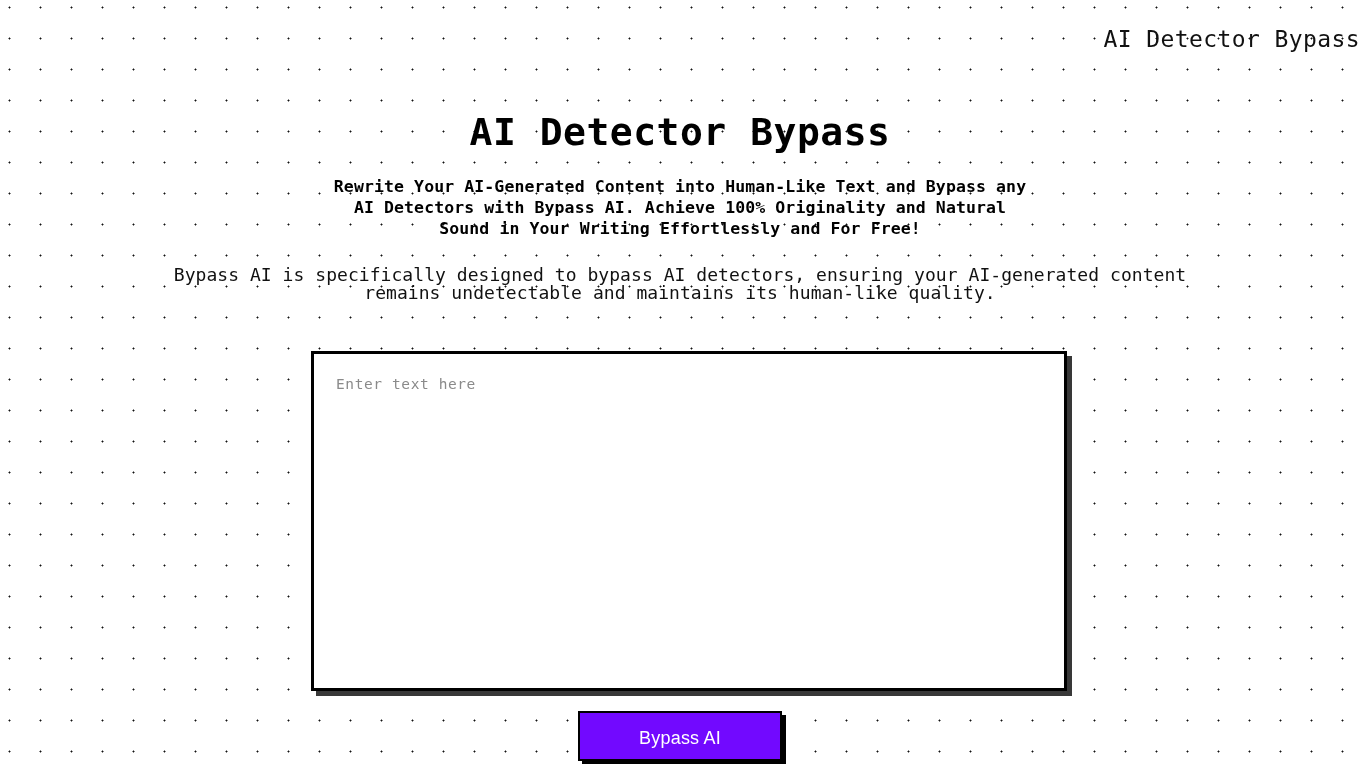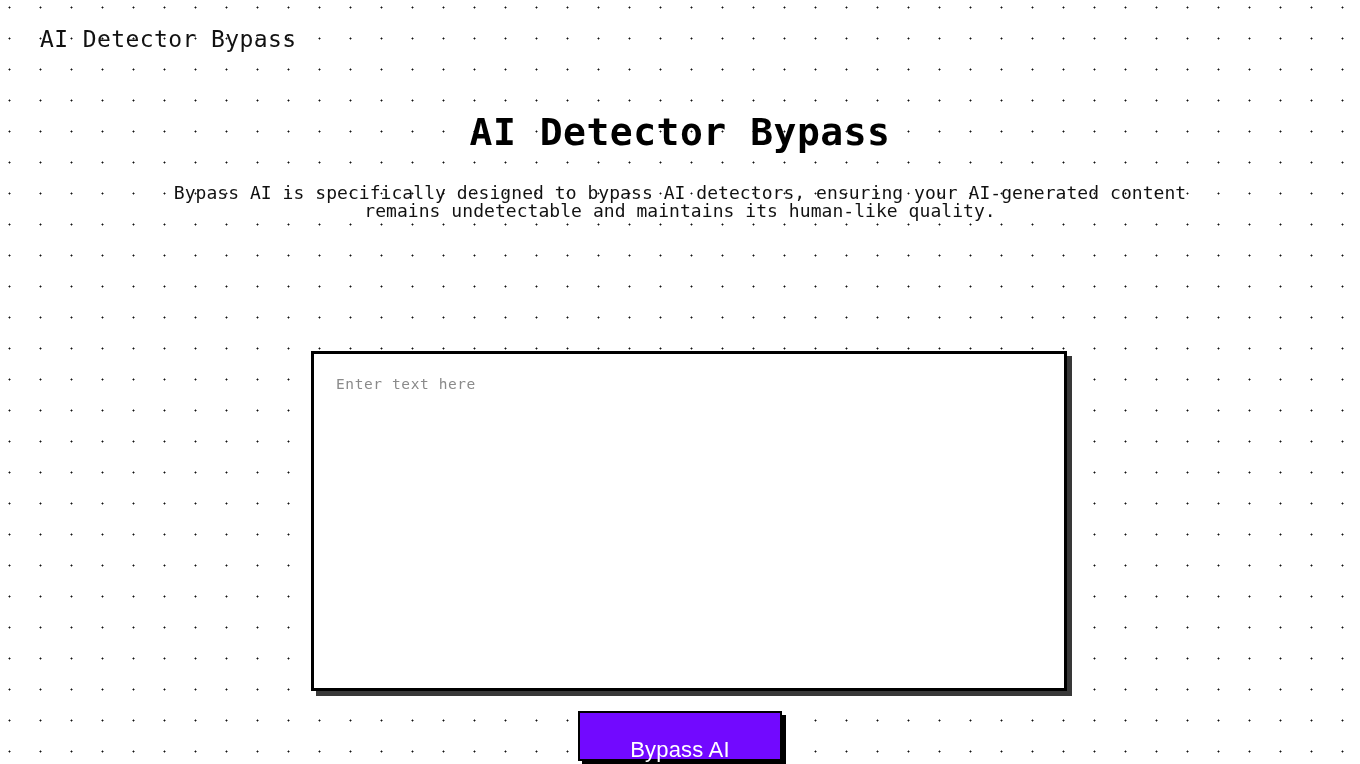--- a/index.html
+++ b/index.html
@@ -1,16 +1,16 @@
 <!DOCTYPE html>
 <html><head>
 <meta charset="utf-8">
 <title>AI Detector Bypass</title>
 <style>
-  * { box-sizing: border-box; }
+  * { box-sizing: border-box; justify-content: flex-end; }
   html, body {
     margin: 0;
     padding: 0;
     width: 1360px;
     height: 764px;
     overflow: hidden;
   }
   body {
     background-color: #ffffff;
     background-image: radial-gradient(circle, #111111 0.9px, transparent 1.1px);
@@ -121,38 +121,39 @@
   }
   #bypass-button {
     width: 204px;
     height: 50px;
     background: #7209ff;
     color: #ffffff;
     border: 2px solid #000000;
     border-radius: 0;
     box-shadow: 4px 4px 0 0 #000000;
     font-family: "Liberation Sans", "DejaVu Sans", sans-serif;
-    font-size: 22px;
+    font-size: 18px;
     font-weight: 400;
     letter-spacing: 0.2px;
     cursor: pointer;
-    padding: 14px;
+    padding: 2px;
     line-height: 46px;
     text-align: center;
   }
 </style>
 </head>
 <body>
 
 <nav id="site-nav">
   <div id="nav-brand">AI Detector Bypass</div>
 </nav>
 
 <section id="hero">
   <h1 id="hero-title">AI Detector Bypass</h1>
+  <p id="hero-subtitle">Rewrite Your AI-Generated Content into Human-Like Text and Bypass any AI Detectors with Bypass AI. Achieve 100% Originality and Natural Sound in Your Writing Effortlessly and For Free!</p>
   <p id="hero-description">Bypass AI is specifically designed to bypass AI detectors, ensuring your AI-generated content remains undetectable and maintains its human-like quality.</p>
 </section>
 
 <div id="editor-wrap">
   <textarea id="text-input" placeholder="Enter text here" style=""></textarea>
 </div>
 
 <div id="action-row">
   <button id="bypass-button">Bypass AI</button>
 </div>

